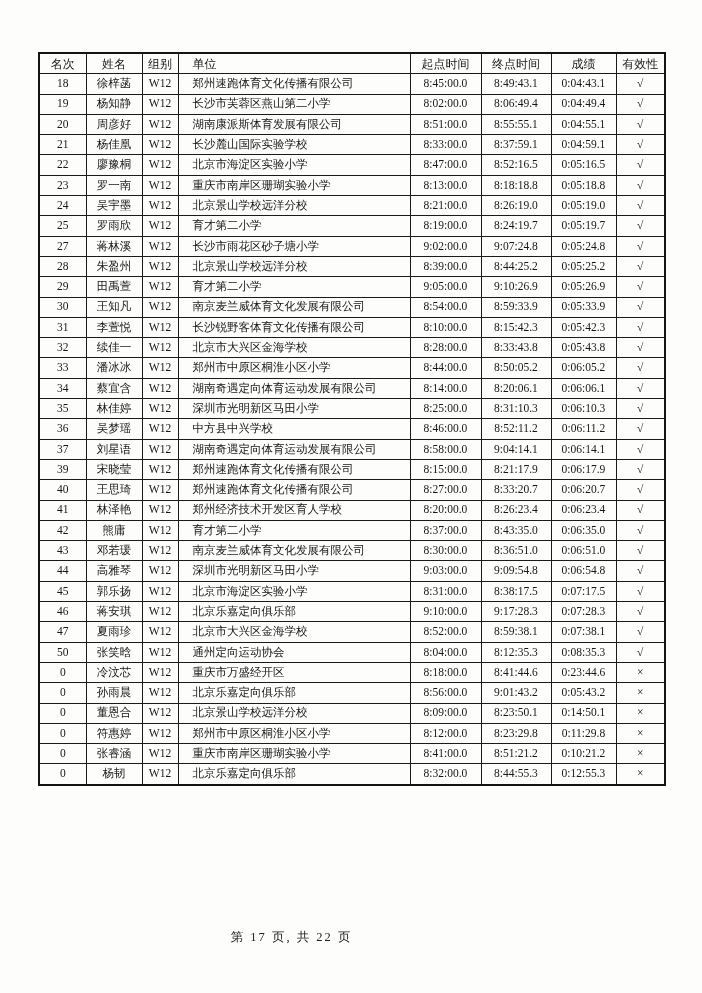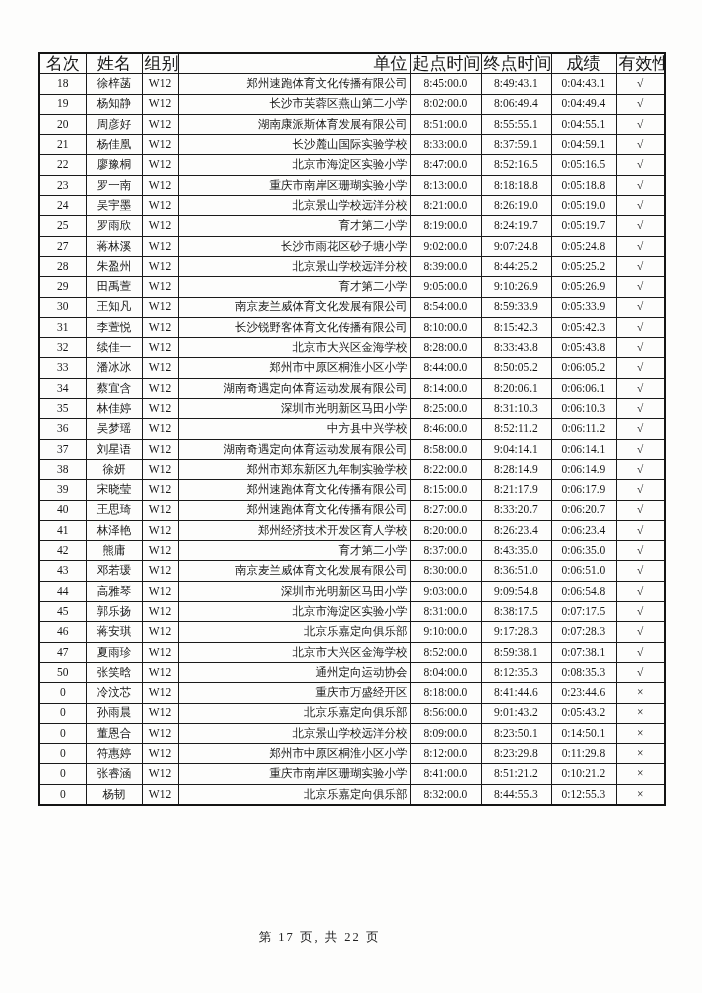--- a/index.html
+++ b/index.html
@@ -28,36 +28,35 @@
     height:19.3px;
     padding:0 2px;
     font-size:11.5px;
     font-weight:normal;
     text-align:center;
     vertical-align:middle;
     white-space:nowrap;
     overflow:hidden;
     line-height:1;
   }
-  table.results th { font-size:17px; }
+  table.results th { font-size:12px; }
   table.results .unit-col {
-    text-align:right;
-    padding-left:3px;
+    text-align:left;
+    padding-left:14px;
   }
   td.cell-validity { font-size:12px; }
   td.invalid-mark { font-size:13px; }
   .footer {
     position:absolute;
     left:0; top:929px;
     width:583px;
     text-align:center;
     font-size:12.5px;
     letter-spacing:2px;
     color:#222;
-    padding-left:28px;
   }
 </style>
 </head>
 <body>
 
 <div class="page">
   <table class="results">
     <colgroup>
       <col style="width:47px">
       <col style="width:56px">
@@ -265,30 +264,20 @@
           <td class="cell-rank">37</td>
           <td class="cell-name">刘星语</td>
           <td class="cell-group">W12</td>
           <td class="cell-unit unit-col">湖南奇遇定向体育运动发展有限公司</td>
           <td class="cell-start-time">8:58:00.0</td>
           <td class="cell-end-time">9:04:14.1</td>
           <td class="cell-result">0:06:14.1</td>
           <td class="cell-validity">√</td>
         </tr>
         <tr>
-          <td class="cell-rank">38</td>
-          <td class="cell-name">徐妍</td>
-          <td class="cell-group">W12</td>
-          <td class="cell-unit unit-col">郑州市郑东新区九年制实验学校</td>
-          <td class="cell-start-time">8:22:00.0</td>
-          <td class="cell-end-time">8:28:14.9</td>
-          <td class="cell-result">0:06:14.9</td>
-          <td class="cell-validity">√</td>
-        </tr>
-        <tr>
           <td class="cell-rank">39</td>
           <td class="cell-name">宋晓莹</td>
           <td class="cell-group">W12</td>
           <td class="cell-unit unit-col">郑州速跑体育文化传播有限公司</td>
           <td class="cell-start-time">8:15:00.0</td>
           <td class="cell-end-time">8:21:17.9</td>
           <td class="cell-result">0:06:17.9</td>
           <td class="cell-validity">√</td>
         </tr>
         <tr>

